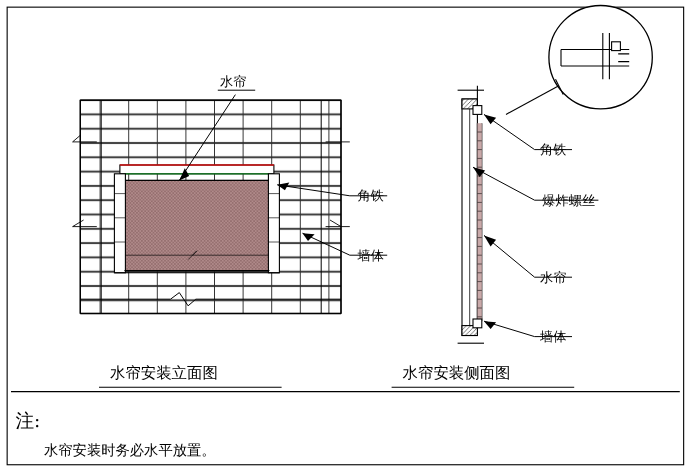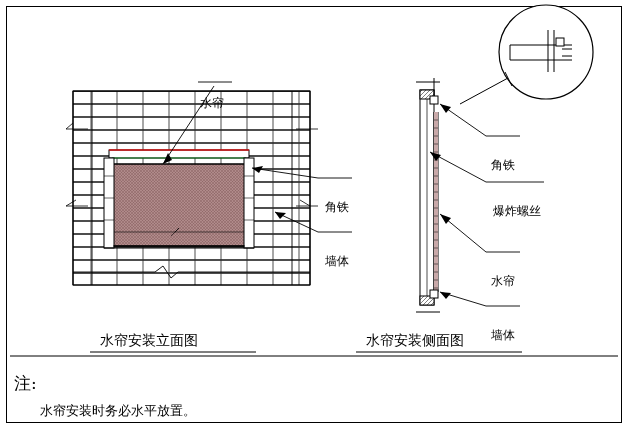--- a/index.html
+++ b/index.html
@@ -33,41 +33,40 @@
     width: 628px;
     height: 429px;
   }
   .lbl {
     position: absolute;
     font-family: "DejaVu Sans", "Liberation Sans", sans-serif;
     font-size: 12px;
     color: #000000;
     white-space: nowrap;
     line-height: 1;
-    margin-top: 29px;
   }
   .lbl-title {
     position: absolute;
     font-family: "DejaVu Sans", "Liberation Sans", sans-serif;
     font-size: 14px;
     color: #000000;
     white-space: nowrap;
     line-height: 1;
   }
   .note-head {
     position: absolute;
     font-family: "DejaVu Serif", "Liberation Serif", serif;
     font-size: 17px;
     color: #000000;
     white-space: nowrap;
     line-height: 1;
   }
   .note-body {
     position: absolute;
-    font-family: Liberation Sans, sans-serif;
+    font-family: Liberation Mono, monospace;
     font-size: 13px;
     color: #000000;
     white-space: nowrap;
     line-height: 1;
   }
 </style>
 </head>
 <body>
 
 <div id="root">

